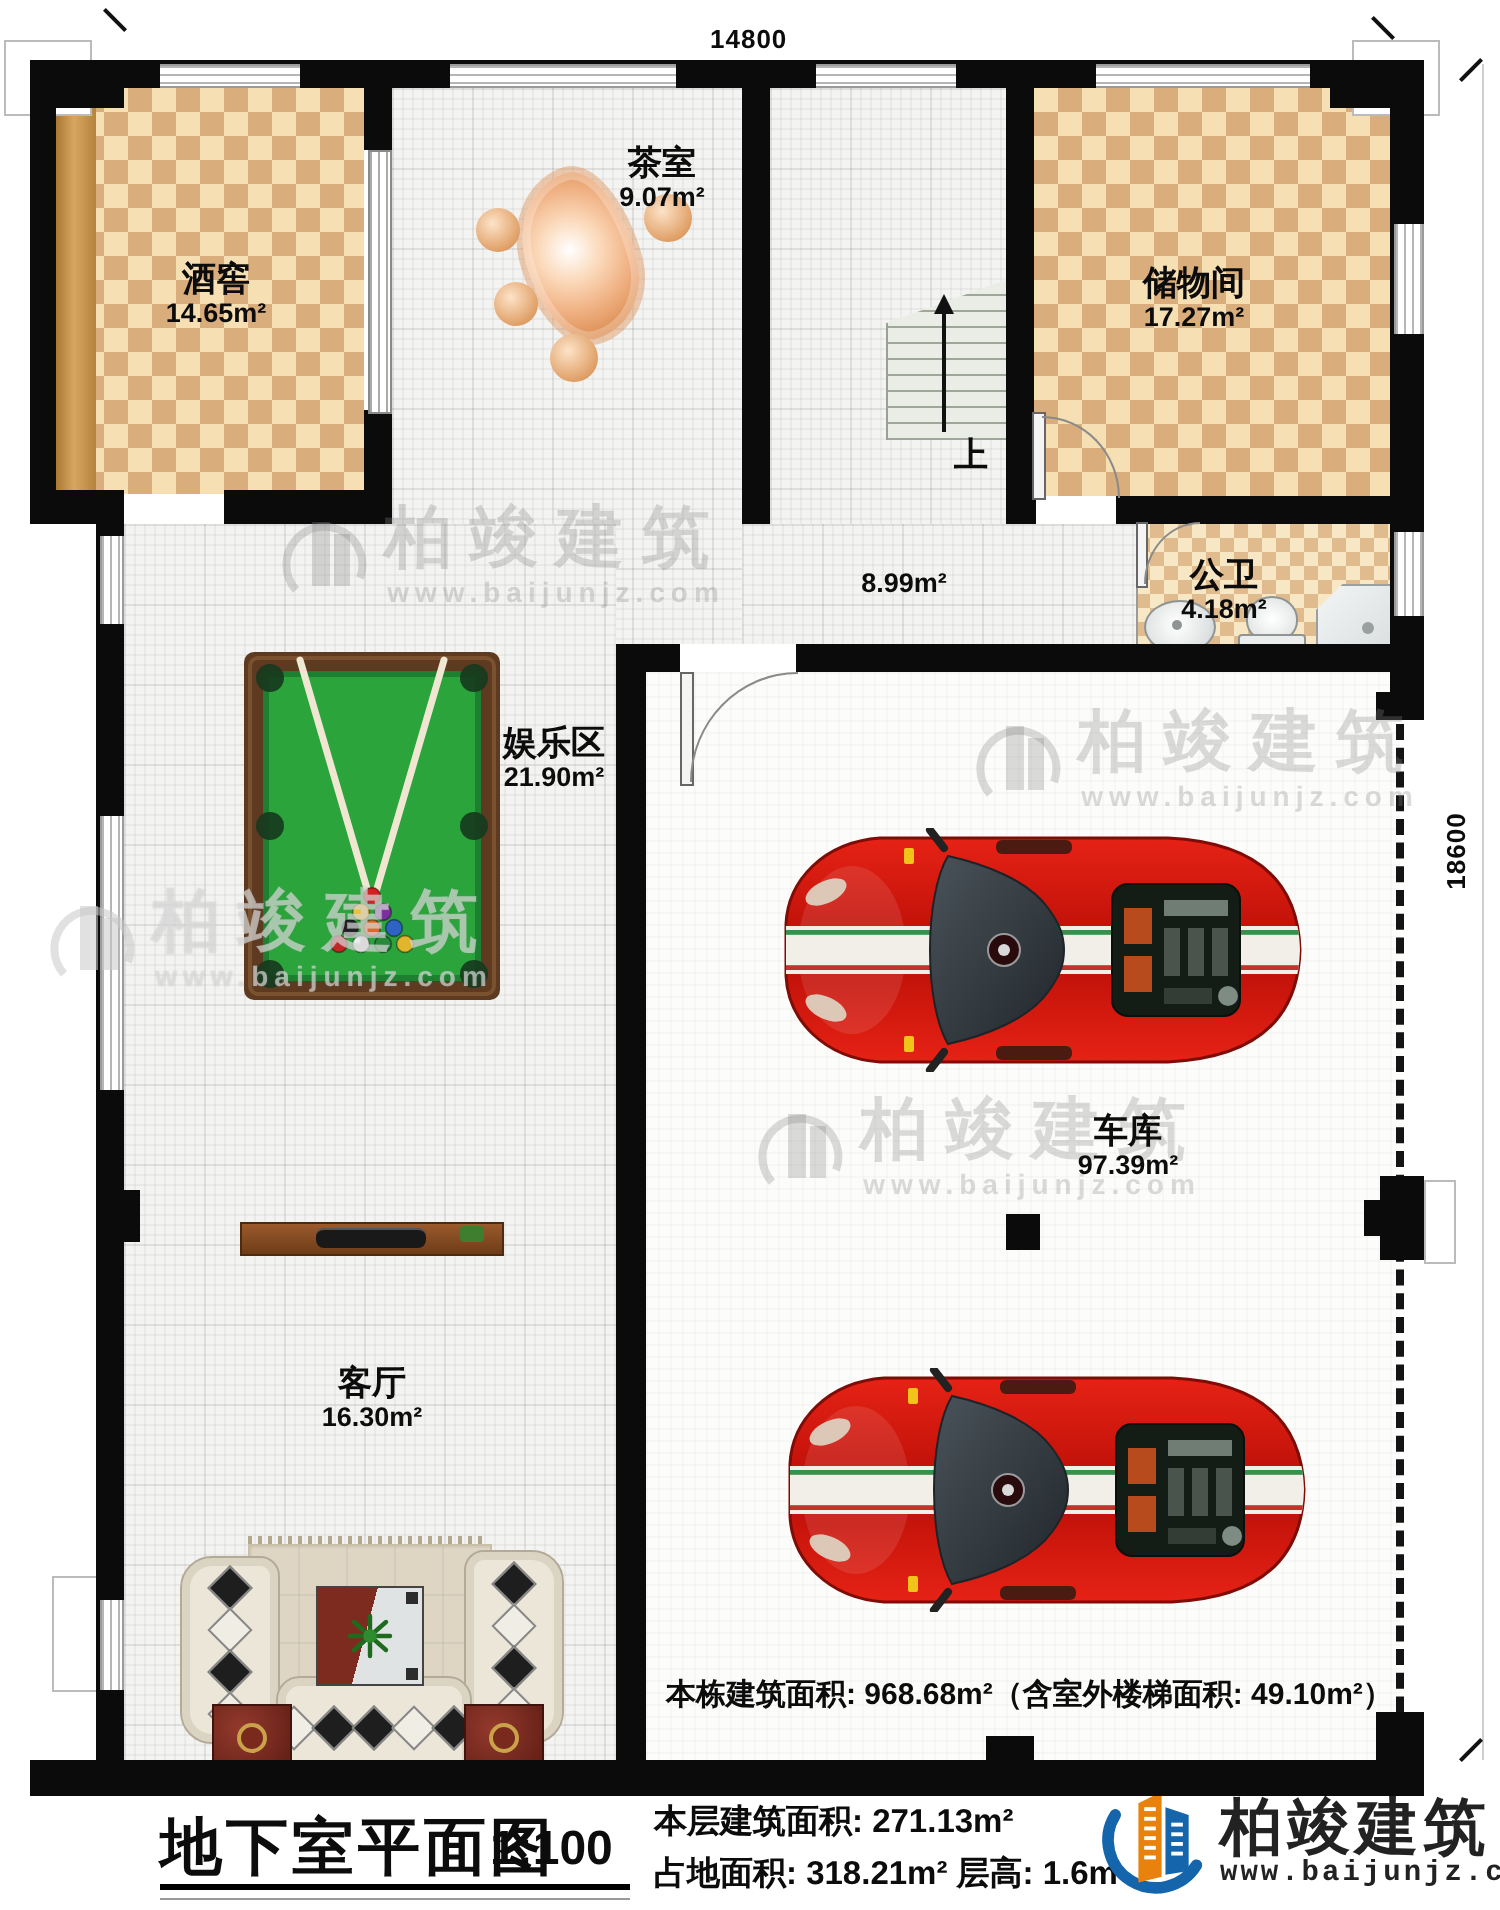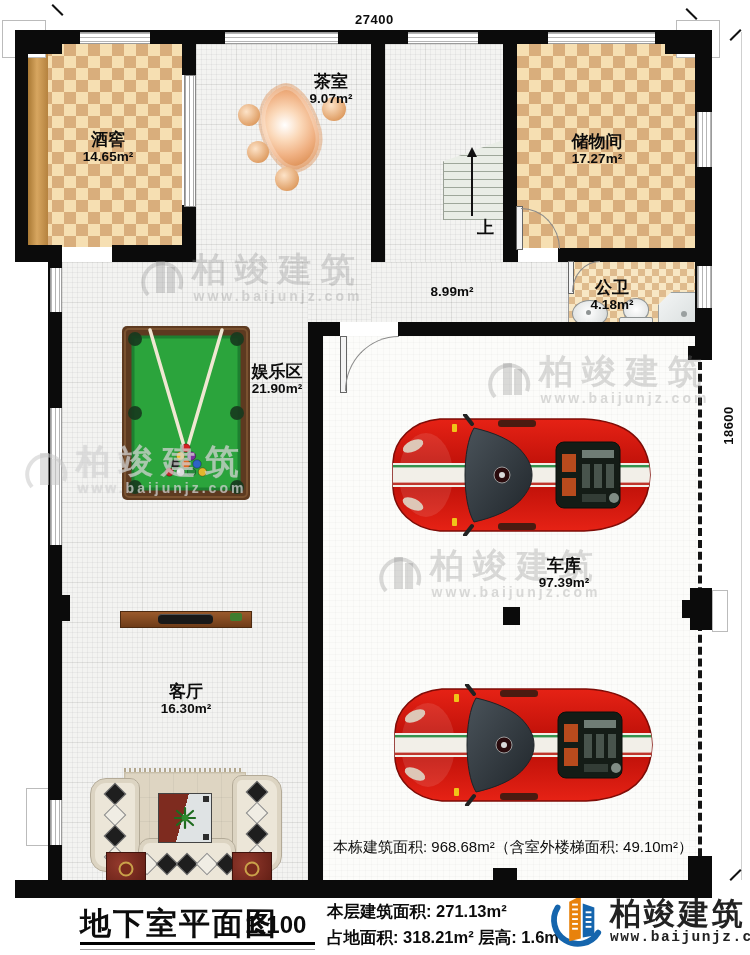--- a/index.html
+++ b/index.html
@@ -54,21 +54,21 @@
   .wm.gray{color:rgba(135,135,135,.30);}
   .wm.lite{color:rgba(225,225,225,.62);text-shadow:0 0 1px rgba(150,150,150,.35);}
   
   .mat{background:radial-gradient(circle at 35% 35%,#93392c,#5f1d14);border:1px solid #40130c;}
   .mat .ring{position:absolute;left:50%;top:50%;width:11px;height:11px;transform:translate(-50%,-50%);
              border-radius:50%;border:2px solid #caa24a;background:#7a2a1c;}
   .sofa{background:#ece6d8;border:1px solid #b3aa97;box-shadow:inset 0 0 0 4px #dcd4c2;}
   .pil{width:14px;height:14px;transform:rotate(45deg);border:1px solid #888;}
   .pilA{background:#1e1e1e;} .pilB{background:#f0ede4;}
   
-  .note{font-size:15px;font-weight:400;white-space:nowrap;z-index:32;}
+  .note{font-size:15px;font-weight:700;white-space:nowrap;z-index:32;}
   .ftitle{font-size:31px;font-weight:700;letter-spacing:2px;}
   .fscale{font-size:24px;font-weight:700;}
   .fstats{font-size:16.5px;font-weight:700;line-height:1.55;white-space:nowrap;}
   .fbrand{font-size:31px;font-weight:900;letter-spacing:3px;line-height:1;color:#222;}
   .fsite{font-size:14.5px;font-weight:700;letter-spacing:1.5px;color:#222;font-family:"Liberation Mono","DejaVu Sans Mono",monospace;}
   .uline1{height:3px;background:#000;} .uline2{height:1px;background:#9a9a9a;}
   svg{display:block;}
 </style>
 </head>
 <body>
@@ -295,21 +295,21 @@
   <div class="abs ext" style="left:2px;top:20px;width:42px;height:36px;z-index:2;"></div>
   <div class="abs ext" style="left:676px;top:20px;width:42px;height:36px;z-index:2;"></div>
   <div class="abs ext" style="left:712px;top:590px;width:14px;height:40px;z-index:2;"></div>
   <div class="abs ext" style="left:26px;top:788px;width:22px;height:56px;z-index:2;"></div>
   <div class="abs dline" style="left:741px;top:32px;width:1px;height:848px;z-index:2;"></div>
   <div class="abs tick" style="left:50px;top:9px;transform:rotate(45deg);z-index:3;"></div>
   <div class="abs tick" style="left:684px;top:13px;transform:rotate(45deg);z-index:3;"></div>
   <div class="abs tick" style="left:728px;top:34px;transform:rotate(-45deg);z-index:3;"></div>
   <div class="abs tick" style="left:728px;top:874px;transform:rotate(-45deg);z-index:3;"></div>
 
-  <div class="abs dim" style="left:355px;top:12px;">27400</div>
+  <div class="abs dim" style="left:355px;top:12px;">14800</div>
   <div class="abs dim" style="left:706px;top:418px;transform:rotate(-90deg);transform-origin:center;width:44px;text-align:center;">18600</div>
 
   <div class="abs lbl" style="left:108px;top:130px;">
     <div class="nm">酒窖</div>
     <div class="ar">14.65m²</div>
   </div>
   <div class="abs lbl" style="left:331px;top:72px;">
     <div class="nm">茶室</div>
     <div class="ar">9.07m²</div>
   </div>

